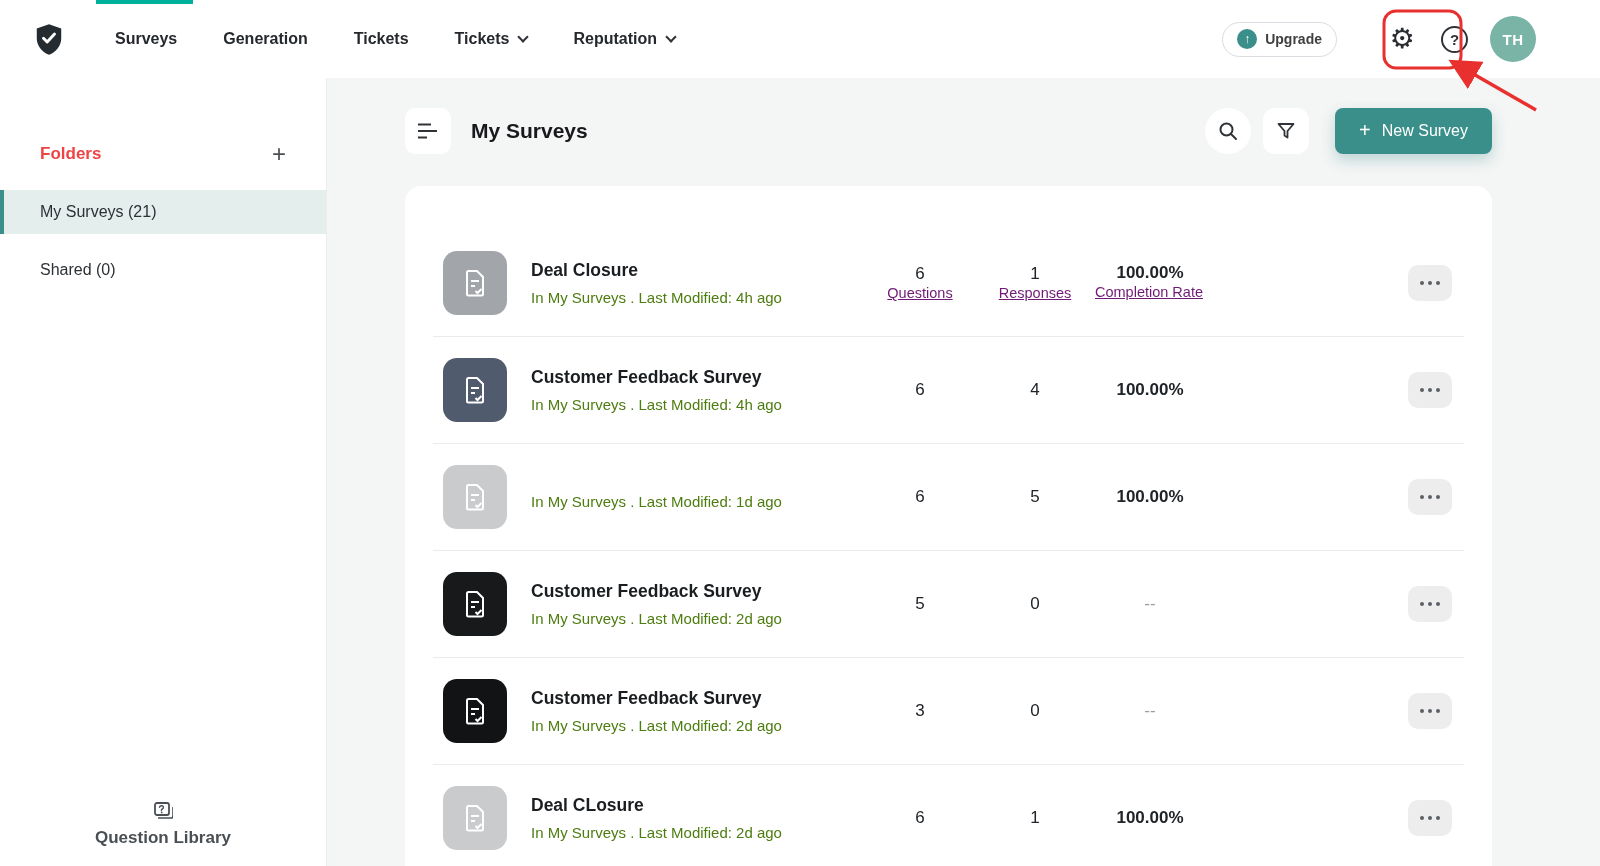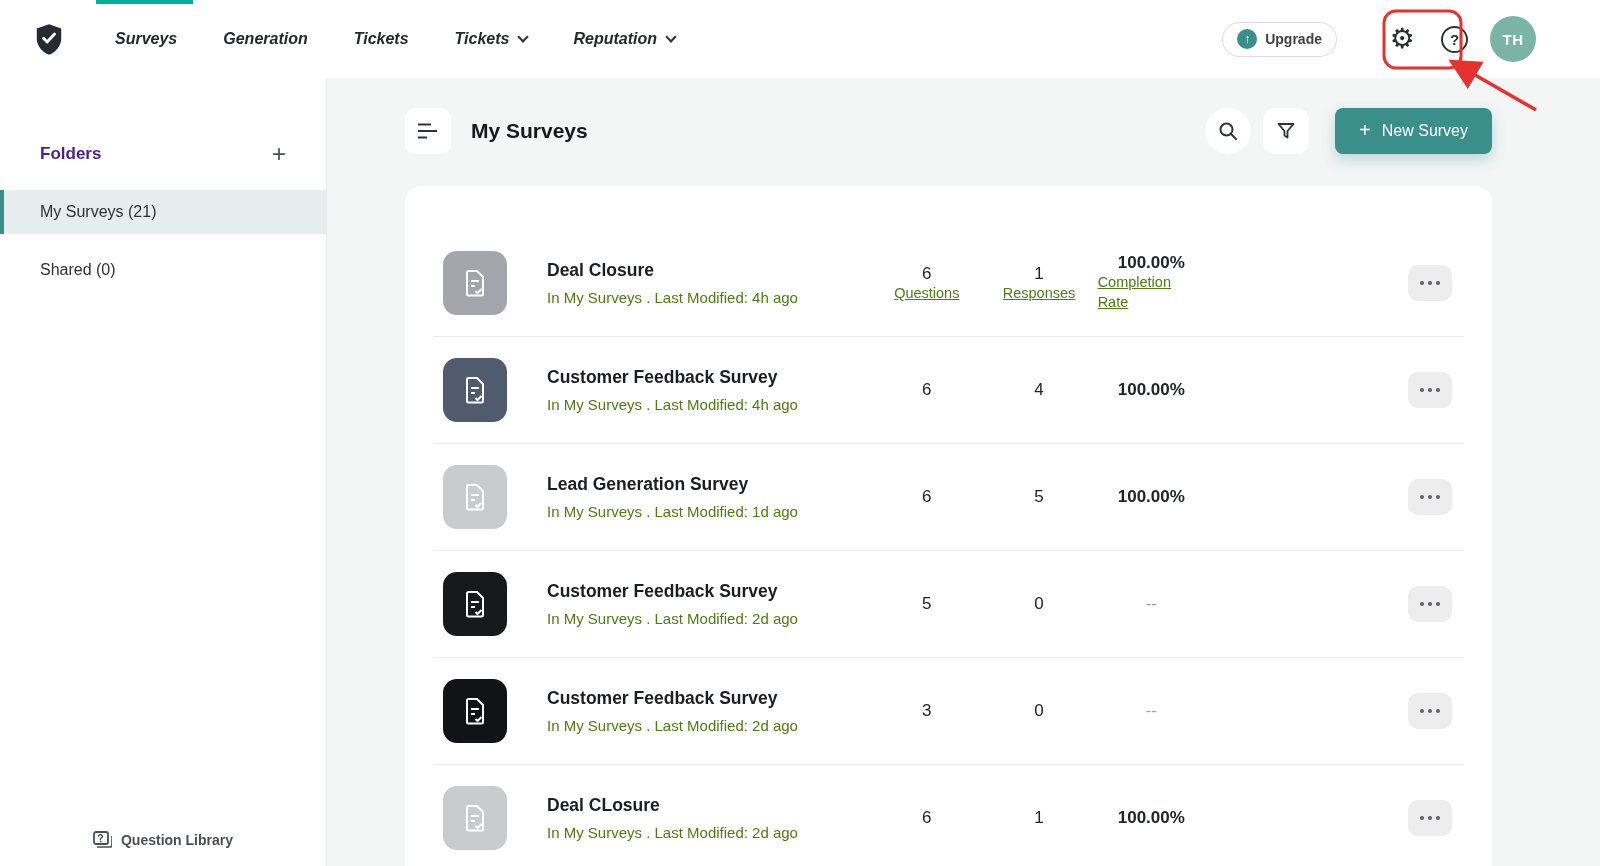--- a/index.html
+++ b/index.html
@@ -4,21 +4,21 @@
 <style>
   * { margin:0; padding:0; box-sizing:border-box; }
   html,body { width:1600px; height:866px; overflow:hidden; background:#f4f5f5;
               font-family:"Liberation Sans","DejaVu Sans",sans-serif; }
 
   
   .topbar { position:absolute; top:0; left:0; width:1600px; height:78px; background:#fff; z-index:5;
             display:flex; align-items:center; }
   .tab-indicator { position:absolute; top:0; left:96px; width:97px; height:4px; background:#00b09b; }
   .logo { margin-left:34px; display:flex; align-items:center; }
-  .nav { display:flex; align-items:flex-start; margin-left:28px; height:78px;font-style:italic; }
+  .nav { display:flex; align-items:flex-start; margin-left:28px; height:78px; }
   .nav-item { display:flex; align-items:center; padding:0 23px; height:78px; font-size:16px;
               font-weight:bold; color:#25282c; cursor:pointer; white-space:nowrap; }
   .chev { width:8px; height:8px; border-right:2px solid #2f3337; border-bottom:2px solid #2f3337;
           transform:rotate(45deg); display:inline-block; margin-left:10px; margin-top:-4px; }
   .top-right { position:absolute; right:64px; top:0; height:78px; display:flex; align-items:center; }
   .upgrade { display:flex; align-items:center; gap:8px; height:35px; padding:0 14px;
              border:1px solid #d9dde1; border-radius:18px; background:#fff; cursor:pointer; }
   .upgrade-circle { width:20px; height:20px; border-radius:50%; background:#3a8f8a; color:#fff;
                     font-size:12px; font-weight:bold; display:flex; align-items:center; justify-content:center; }
   .upgrade-label { font-size:14px; font-weight:bold; color:#404040; }
@@ -28,27 +28,27 @@
               display:flex; align-items:center; justify-content:center; font-size:15px; font-weight:bold;
               color:#2f3337; cursor:pointer; }
   .avatar { margin-left:22px; width:46px; height:46px; border-radius:50%; background:#79b4a7;
             color:#fff; font-size:15px; font-weight:bold; display:flex; align-items:center;
             justify-content:center; cursor:pointer; letter-spacing:.5px; }
 
   
   .sidebar { position:absolute; top:78px; left:0; width:327px; bottom:0; background:#fff;
              border-right:1px solid #ececec; }
   .folders-head { display:flex; justify-content:space-between; align-items:center; margin:64px 40px 24px 40px; }
-  .folders-title { font-size:17px; font-weight:bold; color:#4c1d95; }
+  .folders-title { font-size:17px; font-weight:bold; color:#ef4444; }
   .folder-plus { font-size:24px; color:#4a4f54; cursor:pointer; line-height:1; }
   .side-item { height:44px; display:flex; align-items:center; padding-left:40px; font-size:16px;
                color:#2c3136; margin-bottom:14px; cursor:pointer; }
   .side-item.active { background:#e4efed; border-left:4px solid #3a8f8a; padding-left:36px; }
-  .qlib { position:absolute; bottom:18px; left:0; width:100%; display:flex; align-items:flex-end;
-          justify-content:center; gap:9px; font-size:14px; font-weight:bold; color:#4a4f54; cursor:pointer; }
+  .qlib { position:absolute; bottom:18px; left:0; width:100%; display:flex; align-items:center;
+          justify-content:center; gap:9px; font-size:17px; font-weight:bold; color:#4a4f54; cursor:pointer;flex-direction:column; }
 
   
   .main { position:absolute; left:327px; top:78px; right:0; bottom:0; background:#f4f5f5;
           padding:30px 108px 0 78px; overflow:hidden; }
   .main-head { display:flex; align-items:center;justify-content:space-between; }
   .list-btn { width:46px; height:46px; background:#fff; border-radius:10px; display:flex;
               align-items:center; justify-content:center; cursor:pointer; }
   .page-title { font-size:21px; font-weight:bold; color:#17191c; margin-left:20px; }
   .head-spacer { flex:1; }
   .search-btn { width:46px; height:46px; border-radius:50%; background:#fff; display:flex;
@@ -57,30 +57,30 @@
                 align-items:center; justify-content:center; margin-left:12px; cursor:pointer; }
   .new-survey { margin-left:26px; height:46px; padding:0 24px; background:#3a8f8a; color:#fff;
                 border-radius:8px; display:flex; align-items:center; gap:11px; font-size:16px;
                 cursor:pointer; box-shadow:0 6px 14px rgba(58,143,138,.3); }
   .new-survey .plus { font-size:20px; font-weight:normal; margin-top:-2px; }
 
   .card { margin-top:32px; background:#fff; border-radius:16px; padding-top:44px; height:760px; }
   .survey-row { display:flex; align-items:center; height:106px; padding:0 40px 0 38px; }
   .row-icon { width:64px; height:64px; border-radius:14px; display:flex; align-items:center;
               justify-content:center; flex:none; }
-  .row-info { width:334px; margin-left:40px; }
+  .row-info { width:334px; margin-left:24px; }
   .row-title { font-size:17.5px; font-weight:bold; color:#1b1e21; cursor:pointer; }
   .row-meta { font-size:15px; color:#4d7c0f; margin-top:8px; }
   .colq { width:110px; text-align:center; }
   .colr { width:120px; text-align:center; }
   .colc { width:110px; text-align:center; }
   .num { font-size:17px; color:#202428; }
   .colc .num { font-weight:bold; }
   .colc.muted .num { font-weight:normal; color:#9aa0a5; }
-  .col-label { display:inline-block; margin-top:0; font-size:14.5px; color:#4d7c0f;
+  .col-label { display:inline-block; margin-top:0; font-size:14.5px; color:#701a75;
                text-decoration:underline; cursor:pointer; }
   .colc .col-label { display:block; text-align:left; line-height:1.35; }
   .row-menu { width:44px; height:36px; margin-left:203px; background:#ededed; border-radius:10px;
               display:flex; align-items:center; justify-content:center; gap:3.5px; flex:none; cursor:pointer; }
   .dot { width:4.5px; height:4.5px; border-radius:50%; background:#5b6065; }
   .divider { height:1px; background:#ebebeb; margin:0 28px; }
 
   .annotation { position:absolute; top:0; left:0; width:1600px; height:866px;
                 pointer-events:none; z-index:50; }
 </style>
@@ -249,21 +249,20 @@
     <div class="survey-row">
       <div class="row-icon" style="background: rgb(201, 203, 205);">
         <svg width="26" height="30" viewBox="0 0 26 30">
             <path d="M6.5 3 H15 l6 6 v17 a1.5 1.5 0 0 1 -1.5 1.5 h-13 A1.5 1.5 0 0 1 5 26 V4.5 A1.5 1.5 0 0 1 6.5 3 Z" stroke="#fff" stroke-width="2" fill="none"></path>
             <line x1="9" y1="13" x2="17" y2="13" stroke="#fff" stroke-width="2"></line>
             <line x1="9" y1="18" x2="13" y2="18" stroke="#fff" stroke-width="2"></line>
             <path d="M13.5 23 l2 2 4 -4" stroke="#fff" stroke-width="2" fill="none"></path>
           </svg>
       </div>
       <div class="row-info">
-        <div class="row-title">Lead Generation Survey</div>
         <div class="row-meta">In My Surveys . Last Modified: 1d ago</div>
       </div>
       <div class="colq">
           <div class="num">6</div>
         </div>
       <div class="colr">
           <div class="num">5</div>
         </div>
       <div class="colc">
           <div class="num">100.00%</div>

